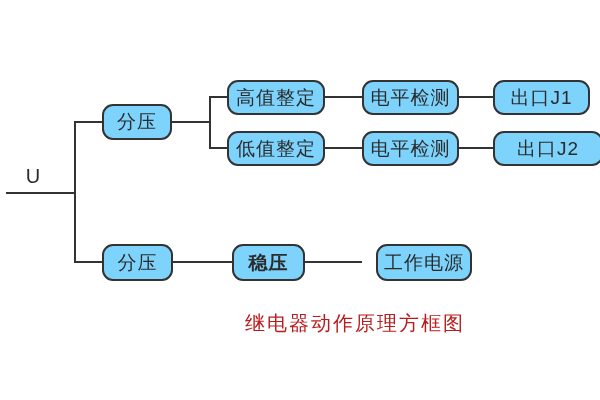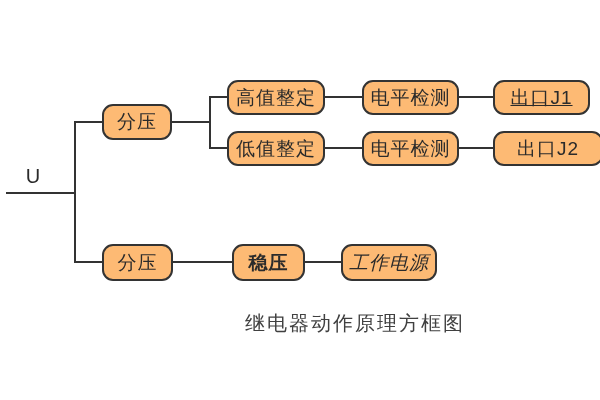--- a/index.html
+++ b/index.html
@@ -13,21 +13,21 @@
     width: 600px;
     height: 400px;
     background: #ffffff;
     overflow: hidden;
   }
   .box {
     position: absolute;
     box-sizing: border-box;
     border: 2px solid #333333;
     border-radius: 11px;
-    background: #fdba74;
+    background: #7dd3fc;
     display: flex;
     align-items: center;
     justify-content: center;
     font-size: 19px;
     color: #2b2b2b;
     letter-spacing: 1px;
     white-space: nowrap;
   }
   .wire {
     position: absolute;
@@ -41,21 +41,21 @@
     text-align: center;
     font-size: 20px;
     color: #2b2b2b;
   }
   .caption {
     position: absolute;
     left: 245px;
     top: 310px;
     font-size: 20px;
     letter-spacing: 2px;
-    color: #404040;
+    color: #b91c1c;
     white-space: nowrap;
   }
 </style>
 </head>
 <body>
 
 <div class="canvas">
 
   <div class="u-label">U</div>
 
@@ -71,25 +71,25 @@
   <div class="wire" style="left:459px; top:96px;  width:34px;  height:2px;"></div>
   <div class="wire" style="left:325px; top:147px; width:37px;  height:2px;"></div>
   <div class="wire" style="left:459px; top:147px; width:34px;  height:2px;"></div>
   <div class="wire" style="left:173px; top:261px; width:59px;  height:2px;"></div>
   <div class="wire" style="left:305px; top:261px; width:57px;  height:2px;"></div>
 
   <div class="box" style="left:102px; top:104px; width:70px; height:36px;">分压</div>
 
   <div class="box" style="left:227px; top:80px;  width:98px; height:35px;">高值整定</div>
   <div class="box" style="left:362px; top:80px;  width:97px; height:35px;">电平检测</div>
-  <div class="box" style="left:493px; top:80px;  width:97px; height:35px;text-decoration:underline;">出口J1</div>
+  <div class="box" style="left:493px; top:80px;  width:97px; height:35px;">出口J1</div>
 
   <div class="box" style="left:227px; top:131px; width:98px; height:35px;">低值整定</div>
   <div class="box" style="left:362px; top:131px; width:97px; height:35px;">电平检测</div>
   <div class="box" style="left:493px; top:131px; width:110px; height:35px;">出口J2</div>
 
   <div class="box" style="left:102px; top:244px; width:71px; height:37px;">分压</div>
   <div class="box" style="left:232px; top:244px; width:73px; height:37px;font-weight:bold;">稳压</div>
-  <div class="box" style="left:341px; top:244px; width:96px; height:37px;font-style:italic;">工作电源</div>
+  <div class="box" style="left:376px; top:244px; width:96px; height:37px;">工作电源</div>
 
   <div class="caption">继电器动作原理方框图</div>
 
 </div>
 
 </body></html>

